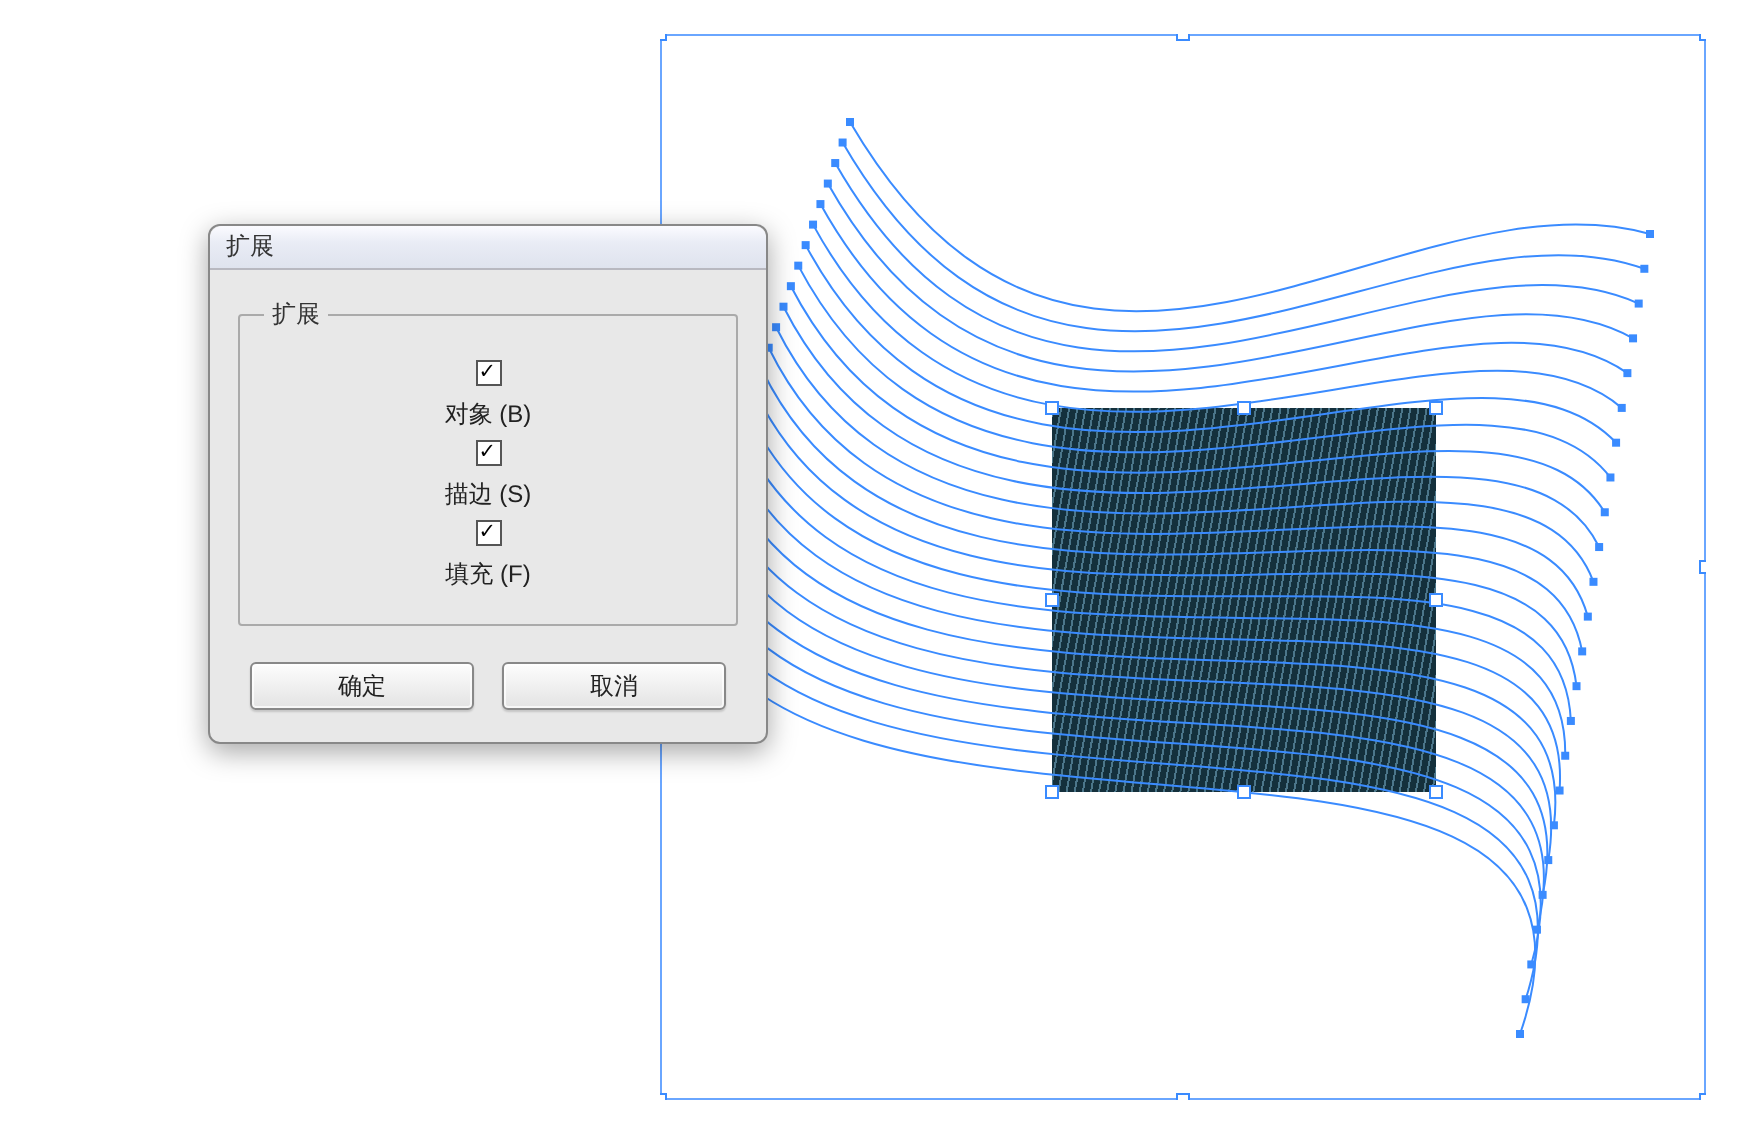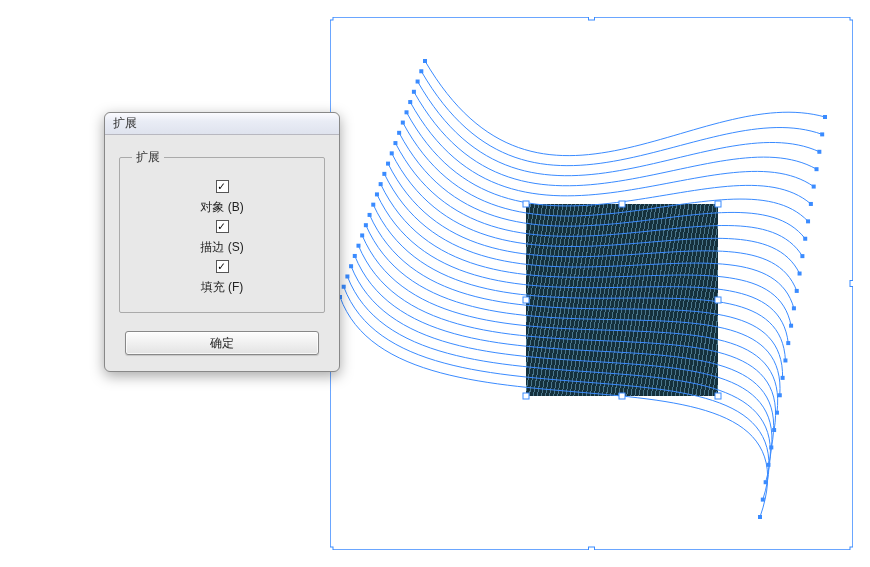--- a/index.html
+++ b/index.html
@@ -7,21 +7,21 @@
       width: 870px; height: 567px;
       background: #ffffff;
       font-family: "Microsoft YaHei", "SimSun", Arial, sans-serif;
       font-size: 12px; color: #222;
       position: relative; overflow: hidden;
     }
 
     
     .dialog {
       position: absolute; left: 104px; top: 112px;
-      width: 236px; background: #e8e8e8;
+      width: 280px; background: #e8e8e8;
       border: 1px solid #888; border-radius: 6px;
       box-shadow: 0 4px 14px rgba(0,0,0,.35);
     }
     .dialog-titlebar {
       height: 22px;
       background: linear-gradient(#fbfbff,#e9ecf5 40%,#dfe3ee);
       border-bottom: 1px solid #b8b8c0;
       border-radius: 6px 6px 0 0;
       display: flex; align-items: center;
       padding: 0 8px; font-size: 12px; color: #333;
@@ -222,16 +222,19 @@
         <span class="checkbox checked"></span>
         <span>填充 (F)</span>
       </div>
     </fieldset>
 
 
     <div class="button-row">
       <div class="btn">
         <span>确定</span>
       </div>
+      <div class="btn">
+        <span>取消</span>
+      </div>
     </div>
 
   </div>
 </div>
 
 </body></html>

